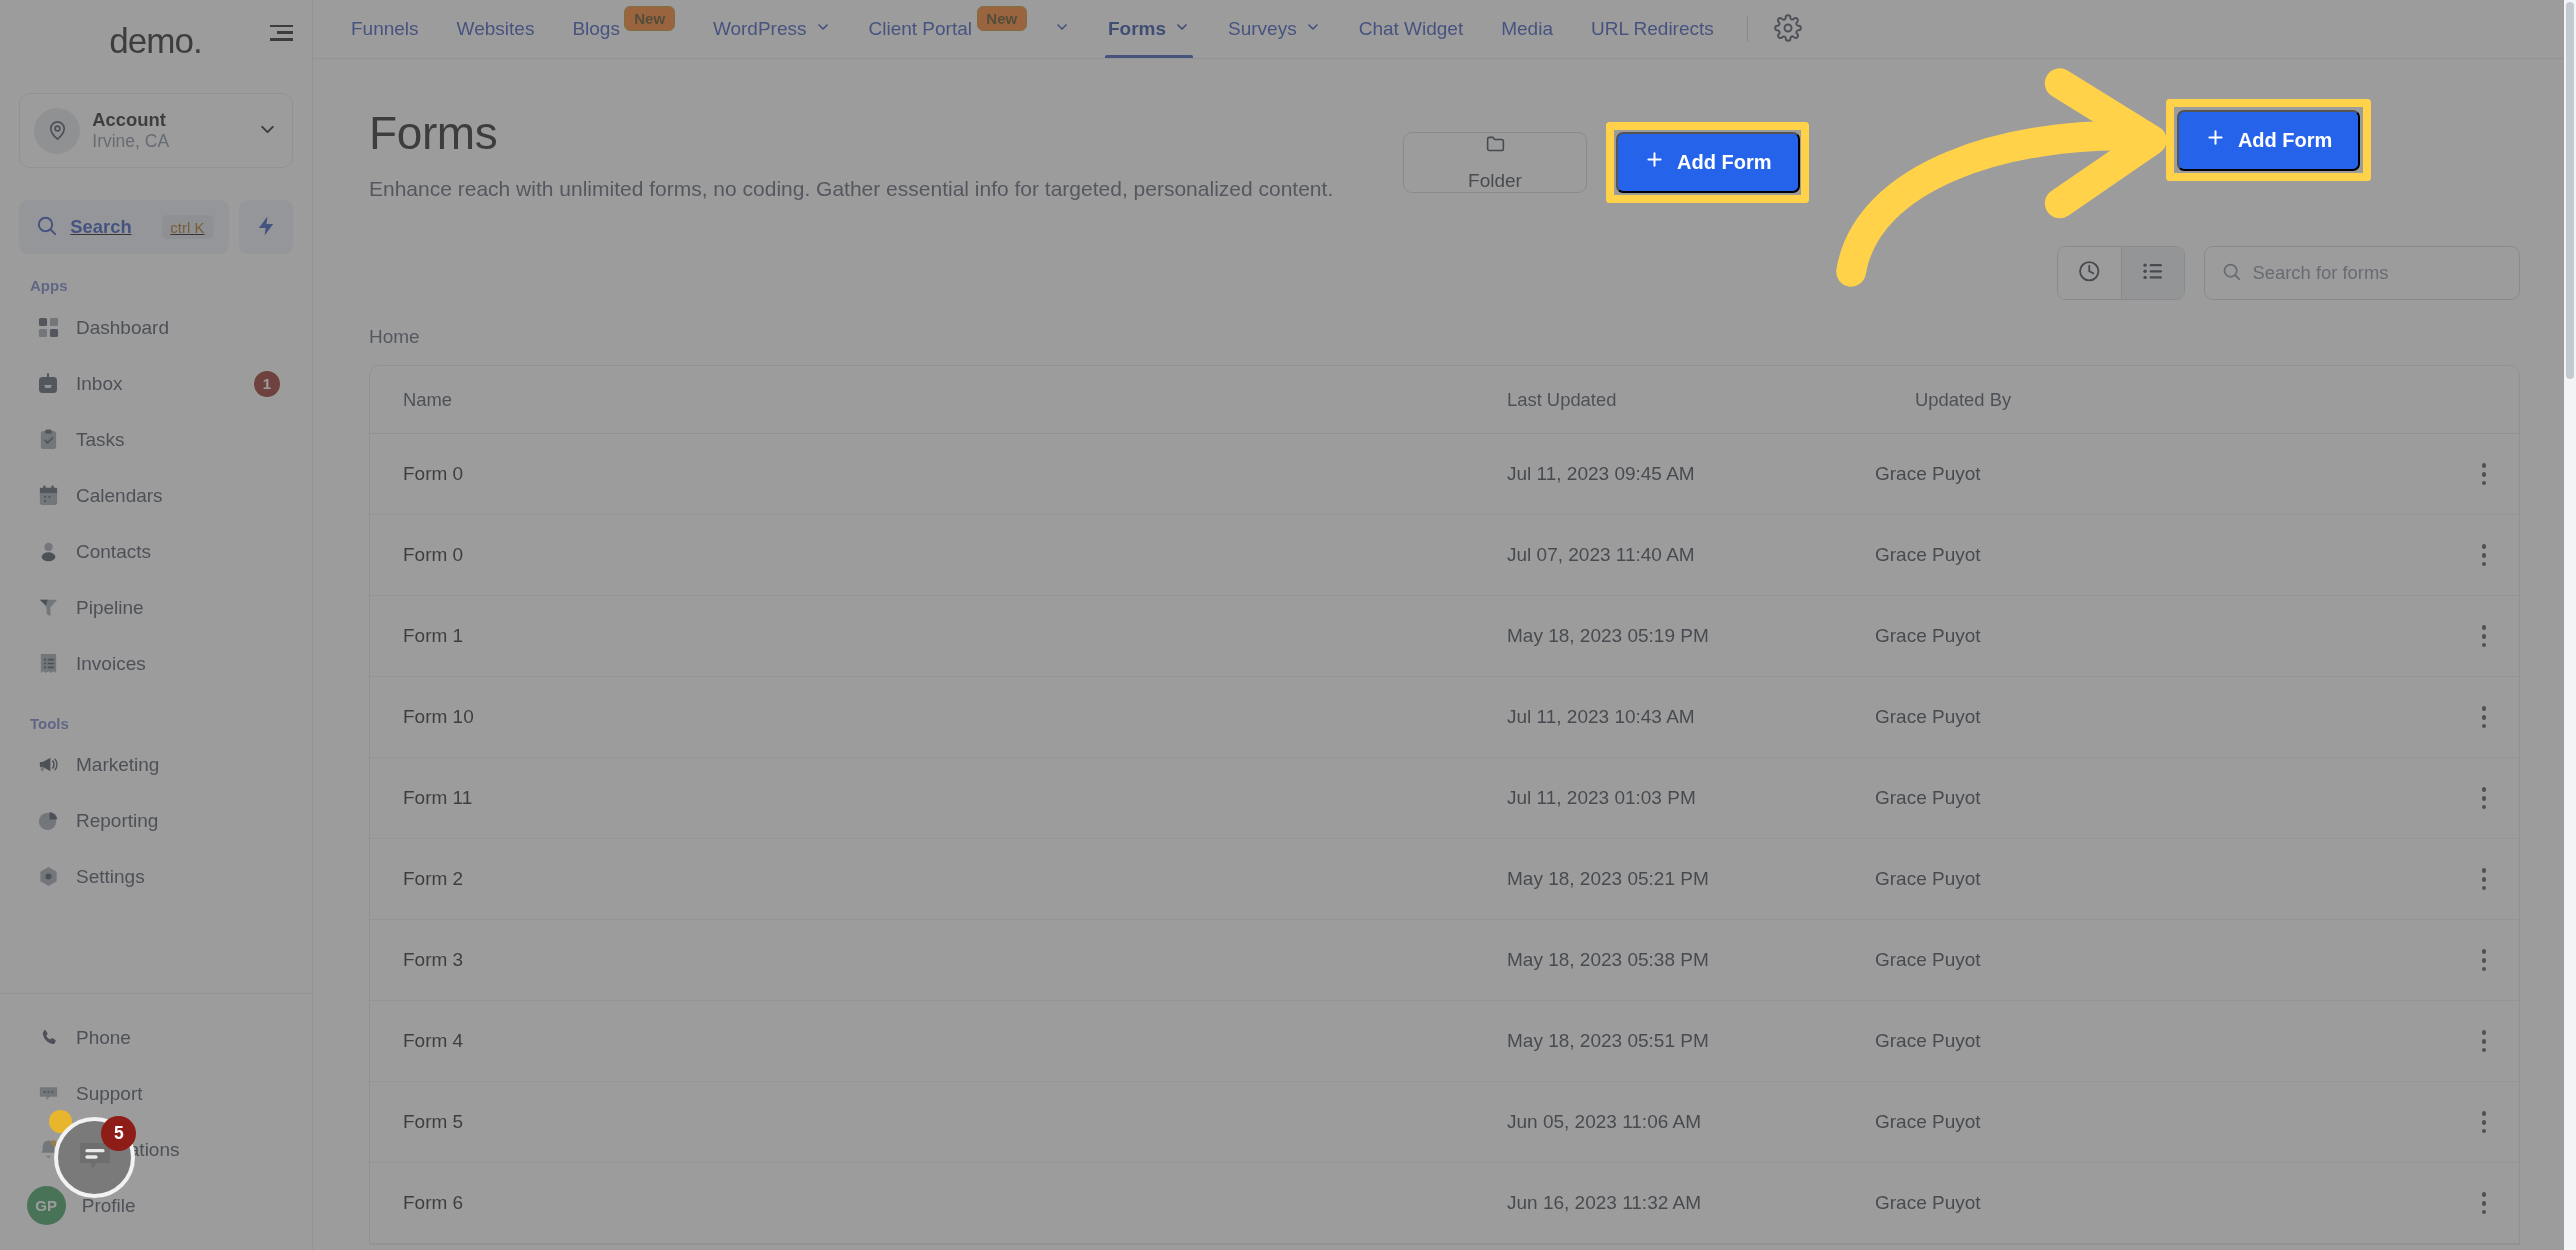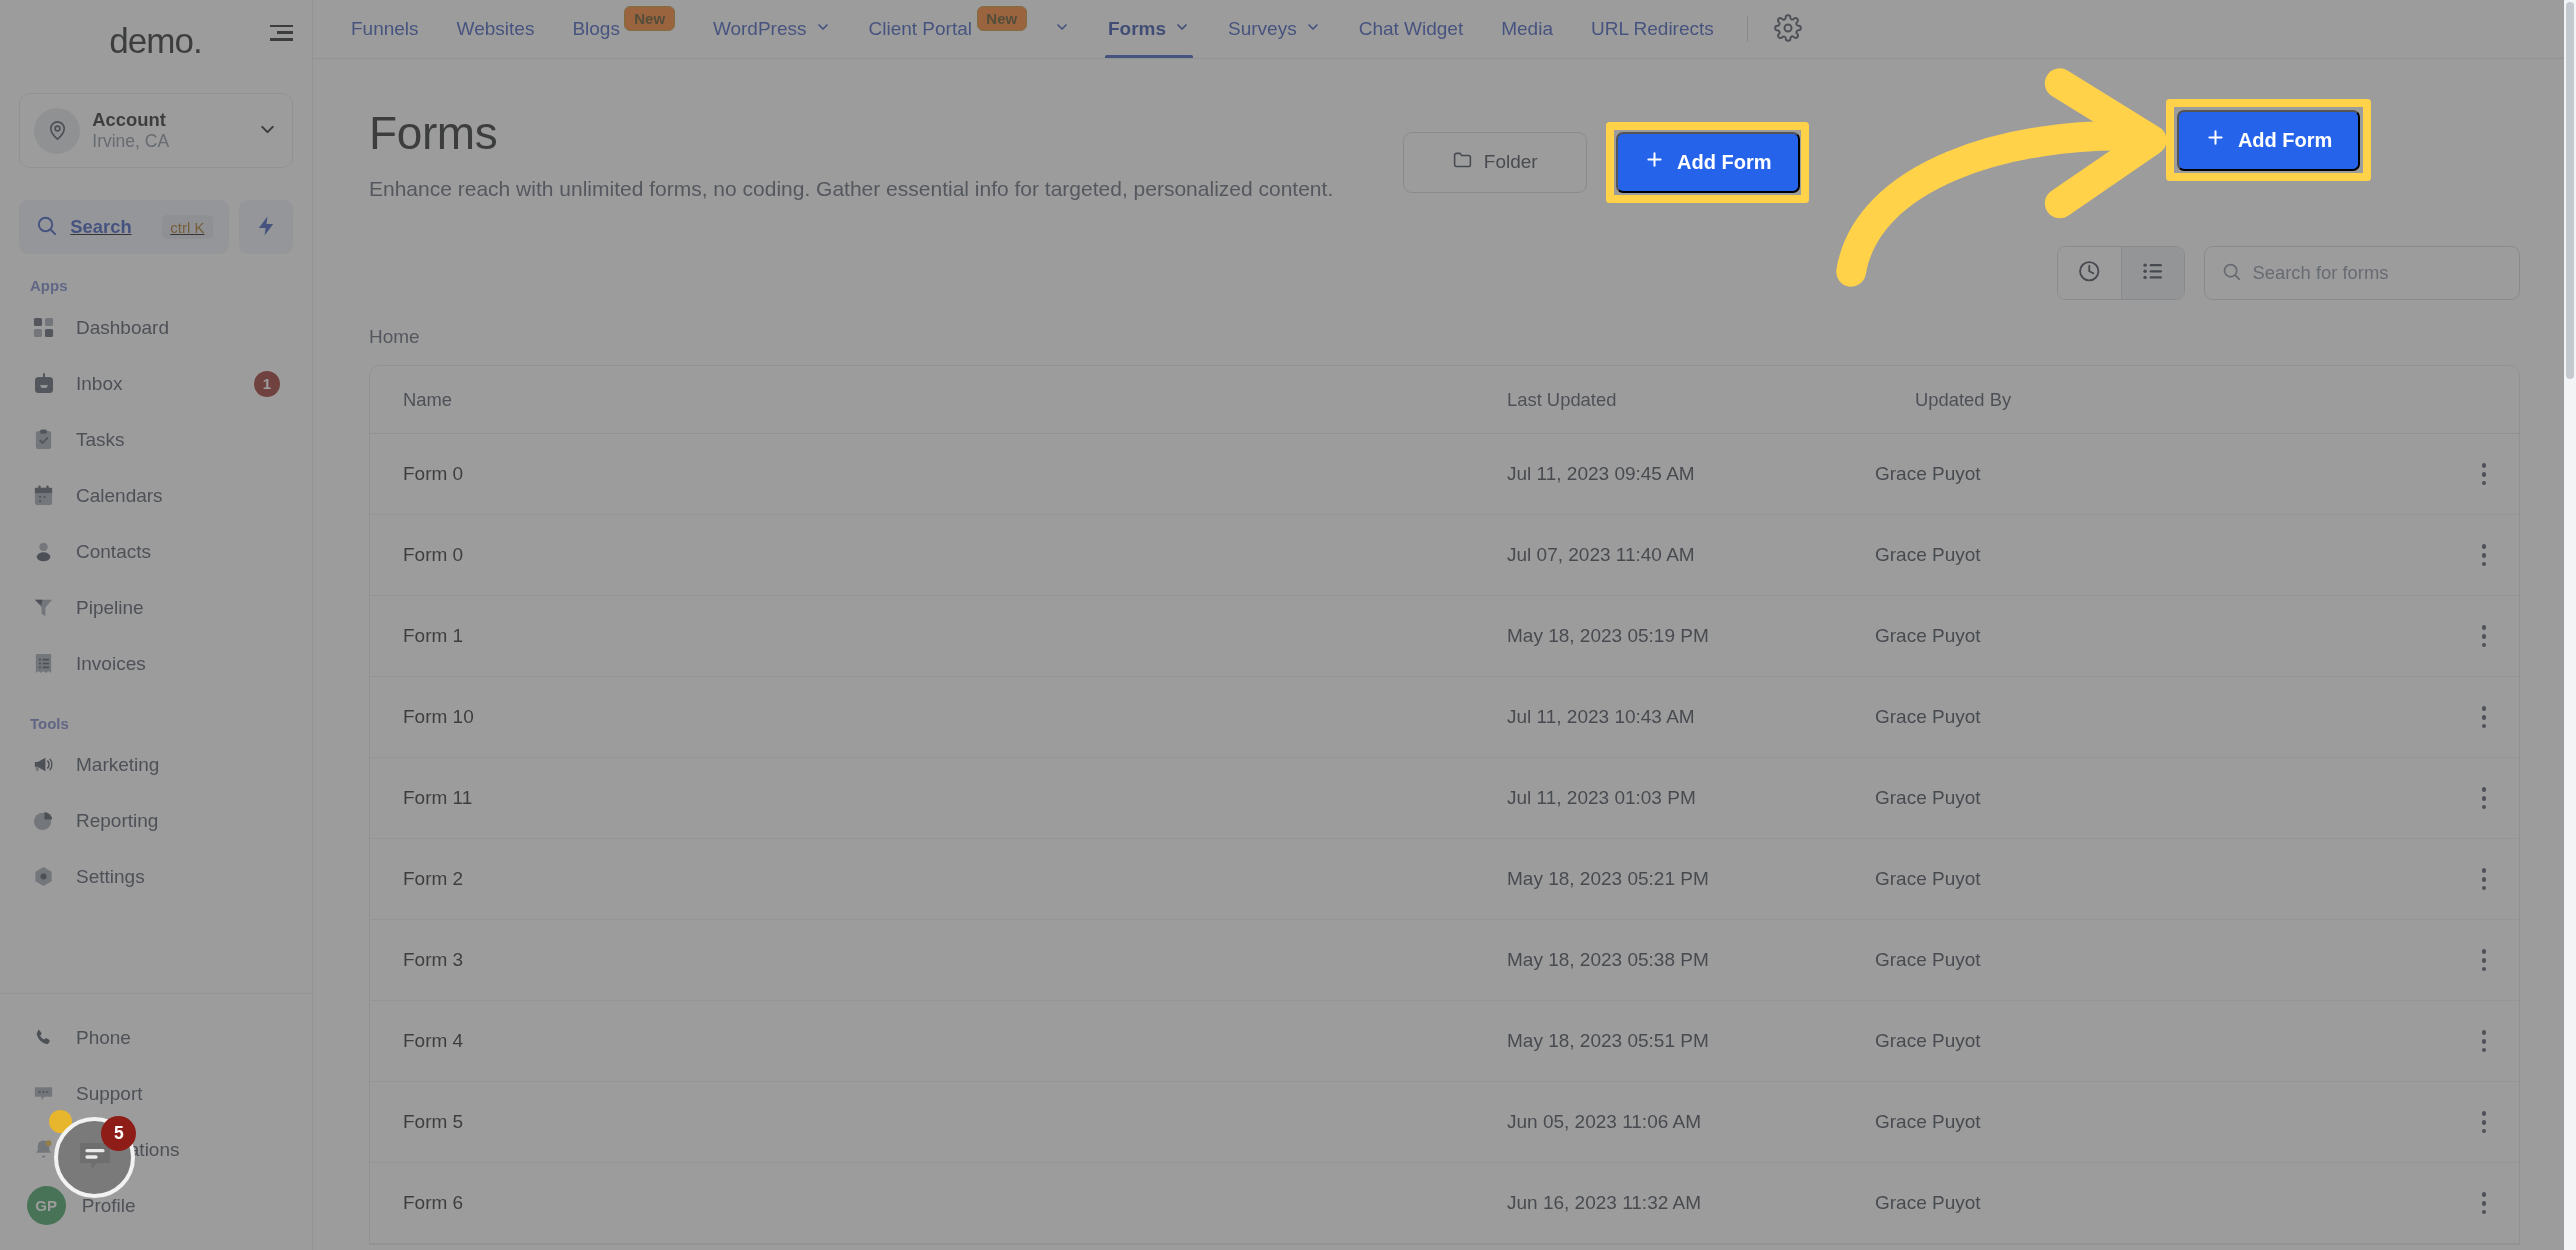--- a/index.html
+++ b/index.html
@@ -93,21 +93,21 @@
     font-size: 15px; font-weight: 700; color: #6a79c4;
   }
   .navlist { padding: 0 16px; }
   .navitem {
     height: 56px;
     display: flex; align-items: center; gap: 16px;
     padding: 0 16px;
     border-radius: 8.8px;
     position: relative;
   }
-  .navitem .ico { width: 28px; height: 28px; flex: 0 0 28px; display:flex; align-items:center; justify-content:flex-start;}
+  .navitem .ico { width: 28px; height: 28px; flex: 0 0 28px; display:flex; align-items:center; justify-content:flex-end;}
   .navitem .txt { font-size: 19px; color: #3b4453; }
   .badge-red {
     margin-left: auto;
     background: #8f1d17; color: #fff;
     font-size: 15px; font-weight: 700;
     min-width: 26px; height: 26px; border-radius: 50%;
     display: flex; align-items: center; justify-content: center;
   }
 
   .sb-spacer { flex: 1; }
@@ -172,20 +172,21 @@
   }
   .head-right { display: flex; align-items: center; gap: 19px; padding-top: 16px; }
 
   .btn-outline {
     height: 61px; min-width: 184px;
     border: 0.9px solid #cfd3da; border-radius: 8.8px;
     background: #ffffff;
     display: flex; align-items: center; justify-content: center; gap: 10.5px;
     font-size: 19px; color: #2b3340;
     padding: 0 23px;
+    flex-direction: column;
   }
   .btn-primary {
     height: 61px;
     background: #2563eb; border-radius: 7px;
     display: flex; align-items: center; justify-content: center; gap: 12.3px;
     font-size: 20px; color: #ffffff; font-weight: 700;
     padding: 0 26px;
   }
   .highlight-wrap {
     border: 8px solid #ffd24a;

